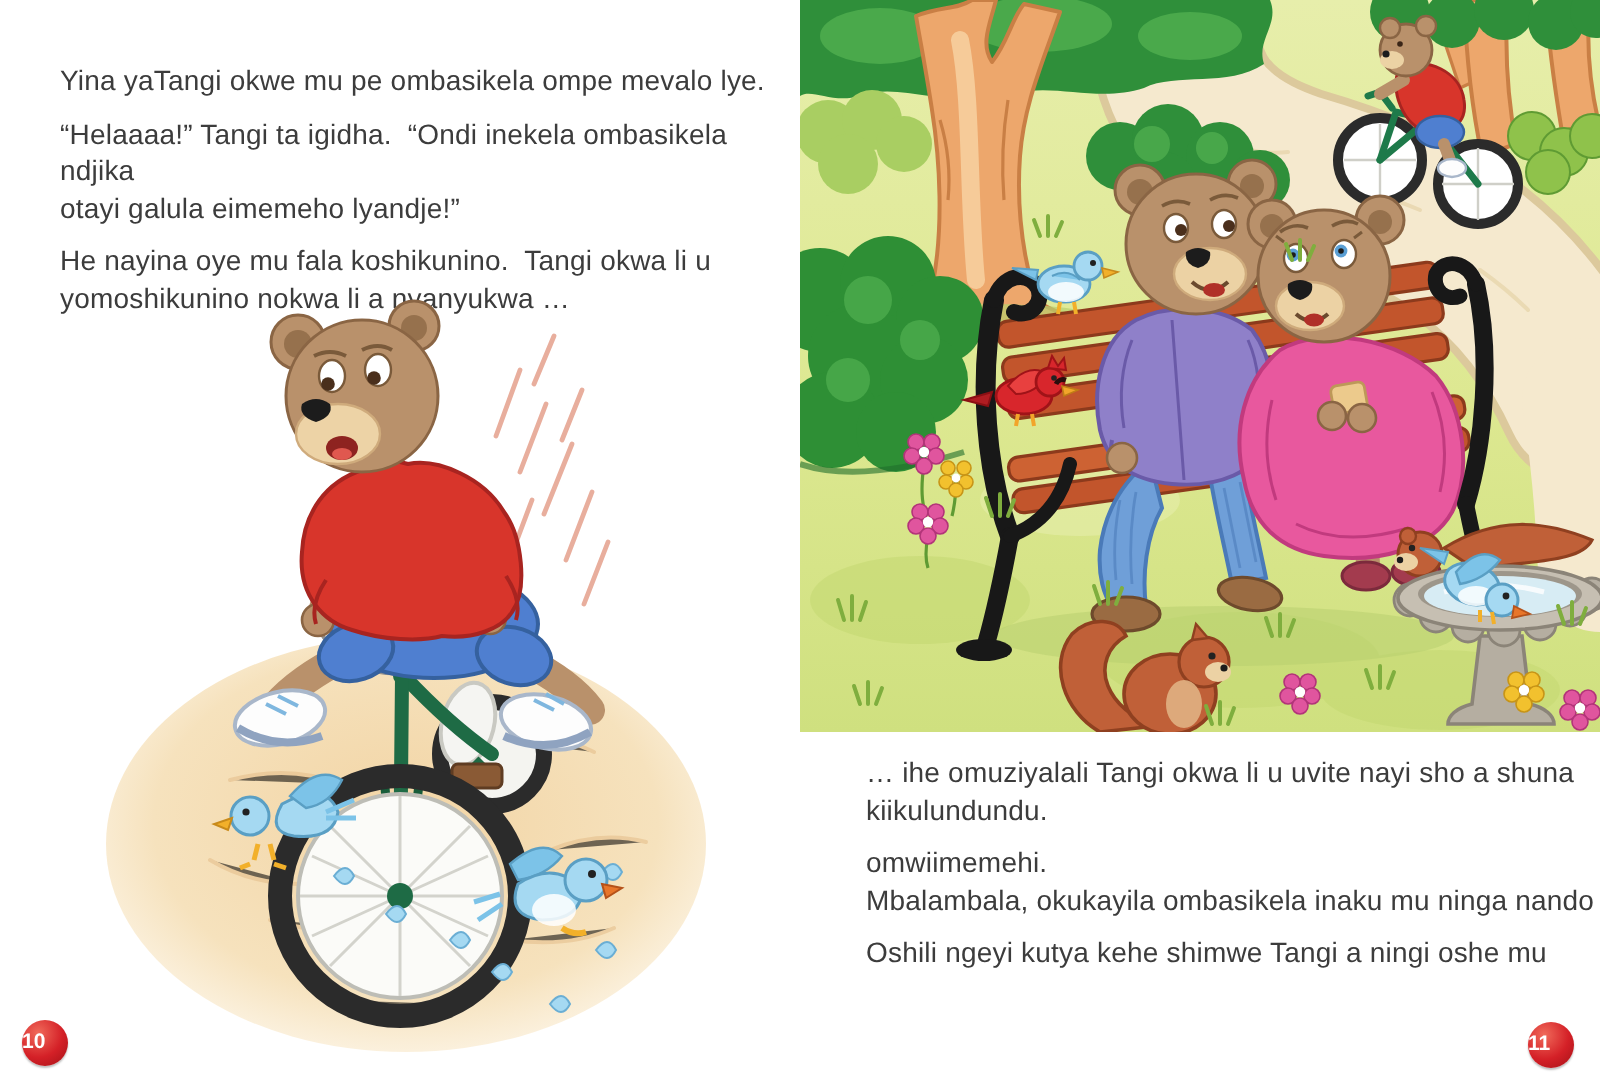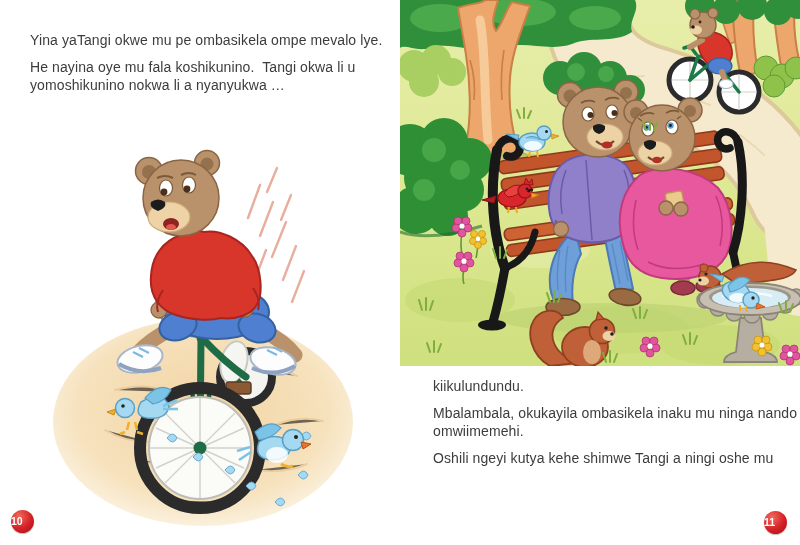--- a/index.html
+++ b/index.html
@@ -29,20 +29,24 @@
 
 <div class="spread">
 
   <div class="page page-left">
 
     <div class="text-block tb-left">
       <p>
         <span class="line">Yina yaTangi okwe mu pe ombasikela ompe mevalo lye.</span>
       </p>
       <p>
+        <span class="line">“Helaaaa!” Tangi ta igidha.  “Ondi inekela ombasikela ndjika</span>
+        <span class="line">otayi galula eimemeho lyandje!”</span>
+      </p>
+      <p>
         <span class="line">He nayina oye mu fala koshikunino.  Tangi okwa li u</span>
         <span class="line">yomoshikunino nokwa li a nyanyukwa …</span>
       </p>
     </div>
 
     <svg class="illu-left" width="350" height="395" viewBox="0 0 350 395">
       <defs>
         <radialGradient id="groundGrad" cx="50%" cy="45%" r="60%">
           <stop offset="0%" stop-color="#f2d4a4"></stop>
           <stop offset="70%" stop-color="#f6e2bd"></stop>
@@ -557,25 +561,26 @@
         <path d="M206,362 l-3,-9 M210,362 l0,-11 M214,362 l3,-8"></path>
         <path d="M30,352 l-3,-9 M34,352 l0,-11 M38,352 l3,-8"></path>
         <path d="M382,312 l-3,-9 M386,312 l0,-11 M390,312 l3,-8"></path>
         <path d="M120,118 l-3,-8 M124,118 l0,-10 M128,118 l3,-7"></path>
         <path d="M246,130 l-3,-8 M250,130 l0,-10 M254,130 l3,-7"></path>
       </g>
     </svg>
 
     <div class="text-block tb-right">
       <p>
+        <span class="line">… ihe omuziyalali Tangi okwa li u uvite nayi sho a shuna</span>
         <span class="line">kiikulundundu.</span>
       </p>
       <p>
+        <span class="line">omwiimemehi.</span>
         <span class="line">Mbalambala, okukayila ombasikela inaku mu ninga nando</span>
-        <span class="line">omwiimemehi.</span>
       </p>
       <p>
         <span class="line">Oshili ngeyi kutya kehe shimwe Tangi a ningi oshe mu</span>
       </p>
     </div>
   </div>
 
   <div class="badge badge-right">11</div>
 
 </div>

